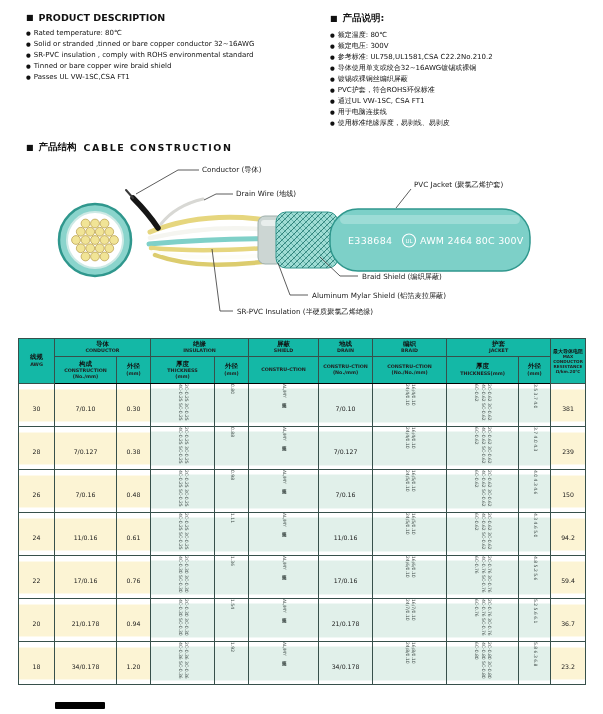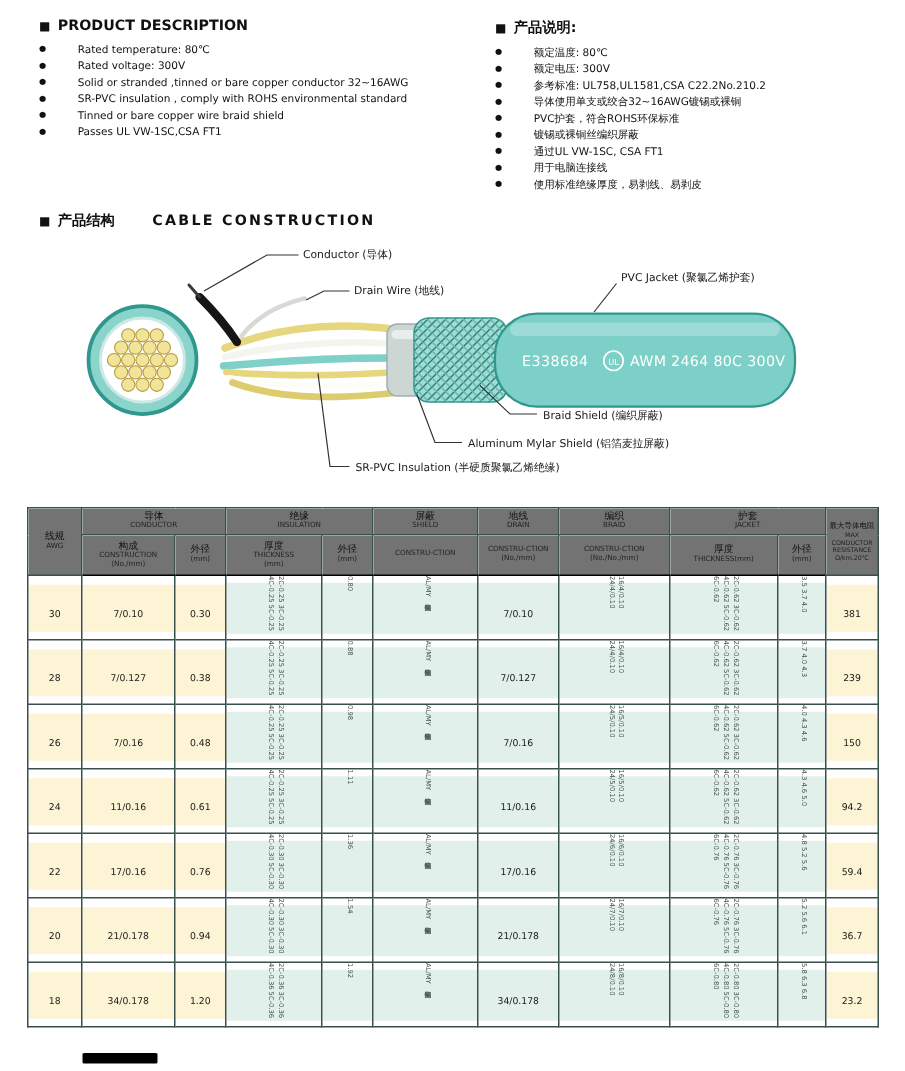--- a/index.html
+++ b/index.html
@@ -4,31 +4,31 @@
 <style>
   html,body{margin:0;padding:0;background:#fff;}
   .page{position:relative;width:603px;height:714px;overflow:hidden;background:#fff;
         font-family:"DejaVu Sans","Liberation Sans",sans-serif;color:#111;}
   
   .top{display:flex;padding:12px 8px 0 26px;box-sizing:border-box;}
   .col-en{width:300px;flex:0 0 300px;}
   .col-cn{flex:1;padding-left:4px;}
   .sec-title{display:flex;align-items:center;gap:5px;font-size:9.5px;font-weight:bold;margin:0 0 5px 0;}
   .sec-title .sq{font-size:8px;line-height:9px;}
-  .item{display:flex;gap:21px;font-size:7px;line-height:11px;align-items:flex-start;white-space:nowrap;overflow:hidden;text-align:right;}
+  .item{display:flex;gap:3px;font-size:7px;line-height:11px;align-items:flex-start;white-space:nowrap;overflow:hidden;text-align:right;}
   .item .blt{font-size:5.5px;line-height:11px;}
   .mid{margin:12px 0 0 26px;}
-  .mid .en{margin-left:20px;letter-spacing:1.5px;}
+  .mid .en{margin-left:2px;letter-spacing:1.5px;}
   
   .diagram{position:relative;height:176px;margin-top:2px;}
   .diagram svg{display:block;}
   
   table{border-collapse:collapse;table-layout:fixed;width:567px;margin:6px 0 0 18px;border:1.5px solid #000;}
   th,td{border:1px solid #37504b;padding:0;text-align:center;vertical-align:middle;overflow:hidden;}
-  thead th{background:#737373;font-weight:normal;padding:1px 0;}
+  thead th{background:#14b8a6;font-weight:bold;padding:1px 0;}
   thead tr.sub-row th{border-bottom:1.5px solid #000;}
   tr.group-row th{height:15px;}
   tr.sub-row th{height:24px;}
   .h-cn{display:block;font-size:6.5px;line-height:7.5px;color:#111;}
   .h-en{display:block;font-size:4.8px;line-height:5.6px;color:#222;}
   .h-unit{display:block;font-size:4.8px;line-height:5.6px;color:#222;}
   .res-h .h-cn{font-size:5px;line-height:6px;}
   .res-h .h-en{font-size:4.2px;line-height:5px;white-space:normal;}
   .res-h .h-unit{font-size:4.2px;line-height:5px;}
   tbody tr{height:43px;}
@@ -49,24 +49,20 @@
         <span class="sq">■</span>
         <span>PRODUCT DESCRIPTION</span>
       </h2>
       <div>
 
           <div class="item">
             <span class="blt">●</span>
             <span class="txt">Rated temperature: 80℃</span>
           </div>
 
-          <div class="item">
-            <span class="blt">●</span>
-            <span class="txt">Rated voltage: 300V</span>
-          </div>
 
 
           <div class="item">
             <span class="blt">●</span>
             <span class="txt">Solid or stranded ,tinned or bare copper conductor 32~16AWG</span>
           </div>
 
           <div class="item">
             <span class="blt">●</span>
             <span class="txt">SR-PVC insulation , comply with ROHS environmental standard</span>
@@ -109,26 +105,26 @@
           </div>
 
           <div class="item">
             <span class="blt">●</span>
             <span class="txt">导体使用单支或绞合32~16AWG镀锡或裸铜</span>
           </div>
 
 
           <div class="item">
             <span class="blt">●</span>
+            <span class="txt">镀锡或裸铜丝编织屏蔽</span>
+          </div>
+
+          <div class="item">
+            <span class="blt">●</span>
             <span class="txt">PVC护套，符合ROHS环保标准</span>
-          </div>
-
-          <div class="item">
-            <span class="blt">●</span>
-            <span class="txt">镀锡或裸铜丝编织屏蔽</span>
           </div>
 
           <div class="item">
             <span class="blt">●</span>
             <span class="txt">通过UL VW-1SC, CSA FT1</span>
           </div>
 
           <div class="item">
             <span class="blt">●</span>
             <span class="txt">用于电脑连接线</span>

